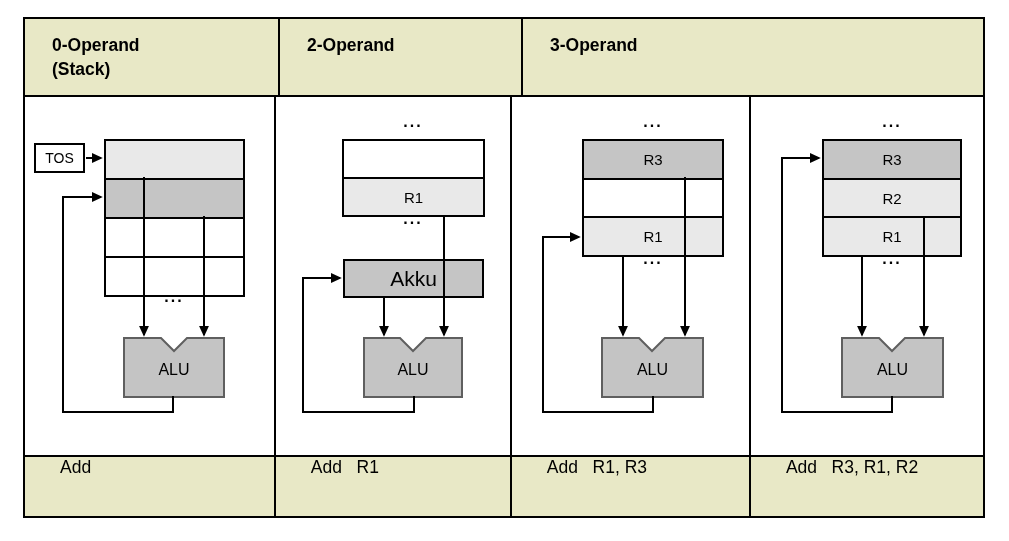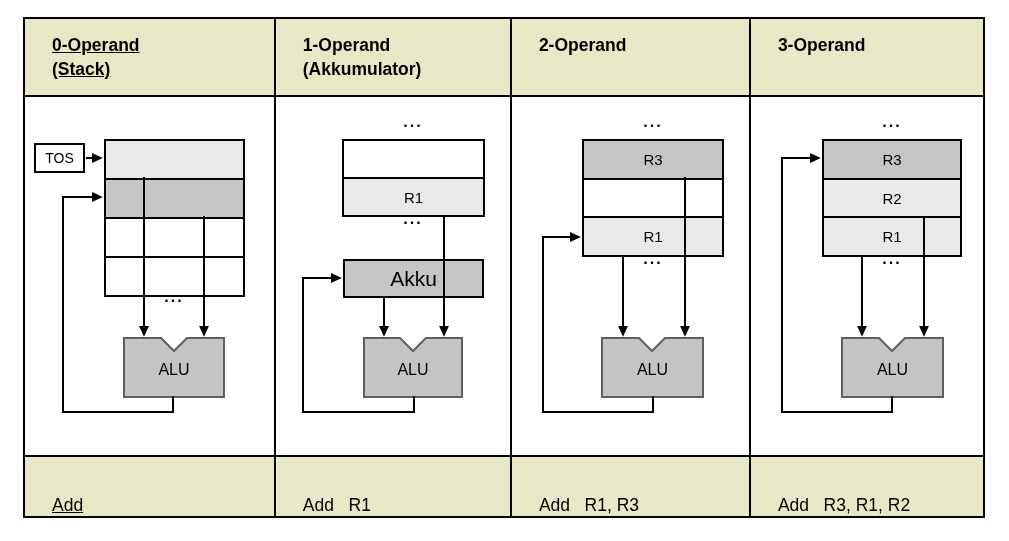--- a/index.html
+++ b/index.html
@@ -13,23 +13,23 @@
   .table {
     position:absolute; left:23px; top:17px; width:962px; height:501px;
     border:2px solid var(--table-border,#000); box-sizing:border-box; background:#fff;
   }
   .trow { position:absolute; left:0; width:958px; display:flex; box-sizing:border-box; }
   .row-header { top:0; height:78px; background:var(--band-bg,#e8e8c6); border-bottom:2px solid var(--table-border,#000); }
   .row-body   { top:78px; height:358px; background:#fff; }
   .row-footer { top:436px; height:61px; background:var(--band-bg,#e8e8c6); border-top:2px solid var(--table-border,#000); }
   .cell { box-sizing:border-box; border-right:2px solid var(--table-border,#000); height:100%; }
   .cell:last-child { border-right:none; }
-  .w1 { width:255px;text-decoration:underline; } .w2 { width:240px; } .w3 { width:243px; } .w4 { width:236px; }
+  .w1 { width:255px; } .w2 { width:240px; } .w3 { width:243px; } .w4 { width:236px; }
   .header-cell { padding:14px 0 0 27px; font-weight:bold; font-size:17.5px; line-height:24px; }
-  .footer-cell { display:flex; align-items:flex-end; padding-left:27px; font-size:17.5px; }
+  .footer-cell { display:flex; align-items:flex-start; padding-left:35px; font-size:17.5px; }
   .instr { white-space:pre; }
 
   
   .regbox {
     position:absolute; border:2px solid #000; box-sizing:border-box;
     display:flex; flex-direction:column; background:#fff;
   }
   .regrow { flex:1; display:flex; align-items:center; justify-content:center; font-size:15px; }
   .regrow + .regrow { border-top:2px solid #000; }
   .shade-light { background:var(--row-light,#e9e9e9);text-align:center; }
@@ -64,24 +64,20 @@
 </head>
 <body>
 
 <div class="stage">
 
   <div class="table">
     <div class="trow row-header">
       <div class="cell w1 header-cell">
         <div>0-Operand</div>
         <div>(Stack)</div>
-      </div>
-      <div class="cell w2 header-cell">
-        <div>1-Operand</div>
-        <div>(Akkumulator)</div>
       </div>
       <div class="cell w3 header-cell">
         <div>2-Operand</div>
         <div></div>
       </div>
       <div class="cell w4 header-cell">
         <div>3-Operand</div>
         <div></div>
       </div>
     </div>

